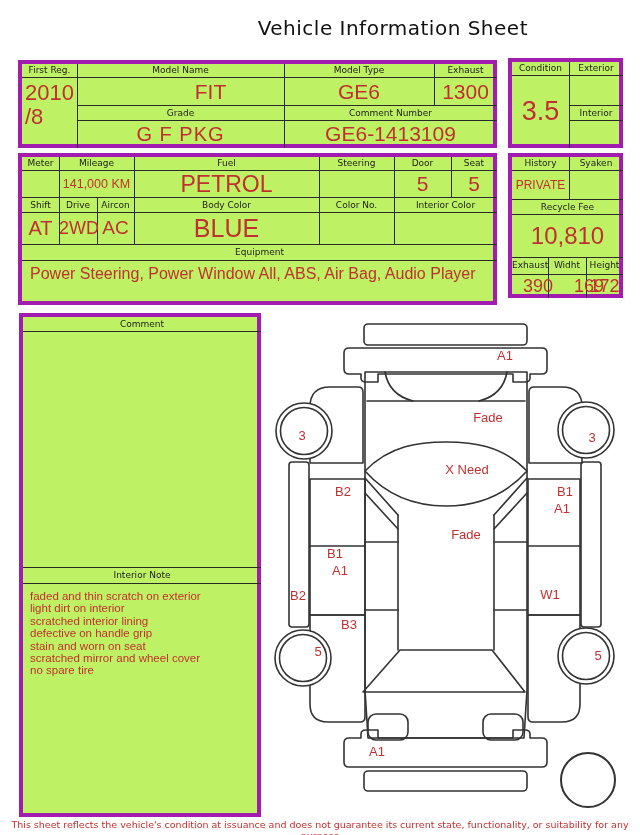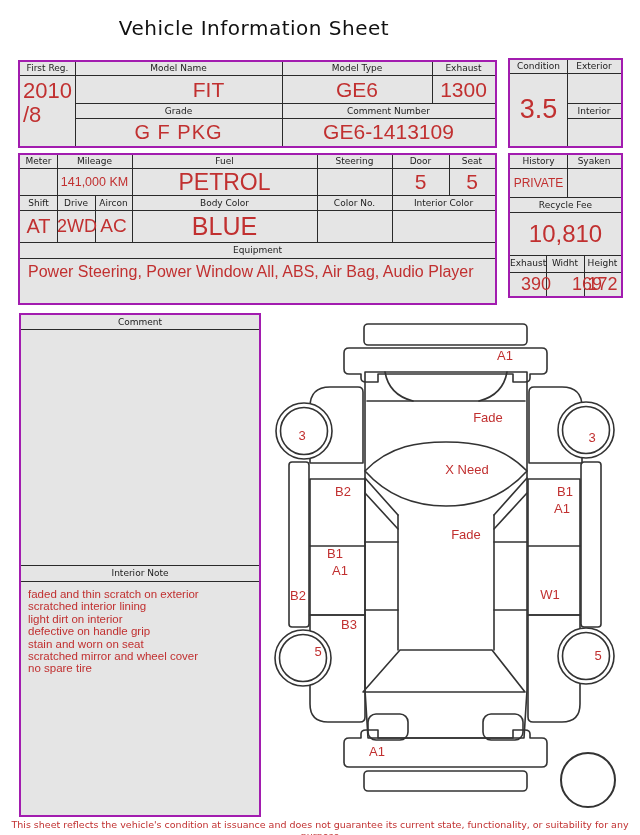--- a/index.html
+++ b/index.html
@@ -1,25 +1,25 @@
 <!DOCTYPE html>
 <html><head>
 <meta charset="utf-8">
 <style>
   html,body{margin:0;padding:0;background:#fff;}
   .page{position:relative;width:640px;height:835px;background:#ffffff;overflow:hidden;
         font-family:"DejaVu Sans","Liberation Sans",sans-serif;color:#1c1c1c;}
   .abs{position:absolute;box-sizing:border-box;}
-  .box{position:absolute;box-sizing:border-box;border:2px solid #a21caf;background:#e5e5e5;text-decoration:underline;}
+  .box{position:absolute;box-sizing:border-box;border:4px solid #a21caf;background:#bef264;text-decoration:underline;}
   .ln{position:absolute;background:#2a2a2a;}
   .hdr{position:absolute;font-size:9px;color:#1c1c1c;text-align:center;overflow:hidden;white-space:nowrap;}
   .rv{position:absolute;color:#c13030;text-align:center;white-space:nowrap;
       font-family:"Liberation Sans","DejaVu Sans",sans-serif;}
-  .title{position:absolute;left:0;top:16px;width:508px;text-align:center;
-         font-size:20px;color:#111;letter-spacing:.5px;}
+  .title{position:absolute;left:0;top:16px;width:508px;text-align:right;
+         font-size:20px;color:#111;letter-spacing:.5px;padding-left:20px;}
   .footer{position:absolute;left:0;top:819px;width:640px;text-align:center;
           font-size:9.5px;color:#c13030;}
   .notes div{color:#c13030;font-size:11.5px;line-height:12.4px;padding-left:7px;
              font-family:"Liberation Sans","DejaVu Sans",sans-serif;}
   svg text{font-family:"Liberation Sans","DejaVu Sans",sans-serif;fill:#c13030;}
 </style>
 </head>
 <body>
 
 <div class="page">
@@ -139,22 +139,22 @@
 
   <div class="box" style="left:19px;top:313px;width:242px;height:504px;">
     <div class="hdr" style="left:0;top:0;width:238px;line-height:14px;">Comment</div>
     <div class="ln" style="left:0;top:14px;width:238px;height:1px;"></div>
     <div class="rv" style="left:0;top:20px;width:238px;font-size:12px;text-align:left;padding-left:7px;"></div>
     <div class="ln" style="left:0;top:250px;width:238px;height:1px;"></div>
     <div class="hdr" style="left:0;top:251px;width:238px;line-height:15px;">Interior Note</div>
     <div class="ln" style="left:0;top:266px;width:238px;height:1px;"></div>
     <div class="abs notes" style="left:0;top:273px;width:238px;">
       <div>faded and thin scratch on exterior</div>
+      <div>light dirt on interior</div>
       <div>scratched interior lining</div>
-      <div>light dirt on interior</div>
       <div>defective on handle grip</div>
       <div>stain and worn on seat</div>
       <div>scratched mirror and wheel cover</div>
       <div>no spare tire</div>
     </div>
   </div>
 
   <svg class="abs" style="left:270px;top:310px;" width="370" height="500" viewBox="0 0 370 500">
     <g fill="none" stroke="#333" stroke-width="1.6" stroke-linejoin="round" stroke-linecap="round">
 

